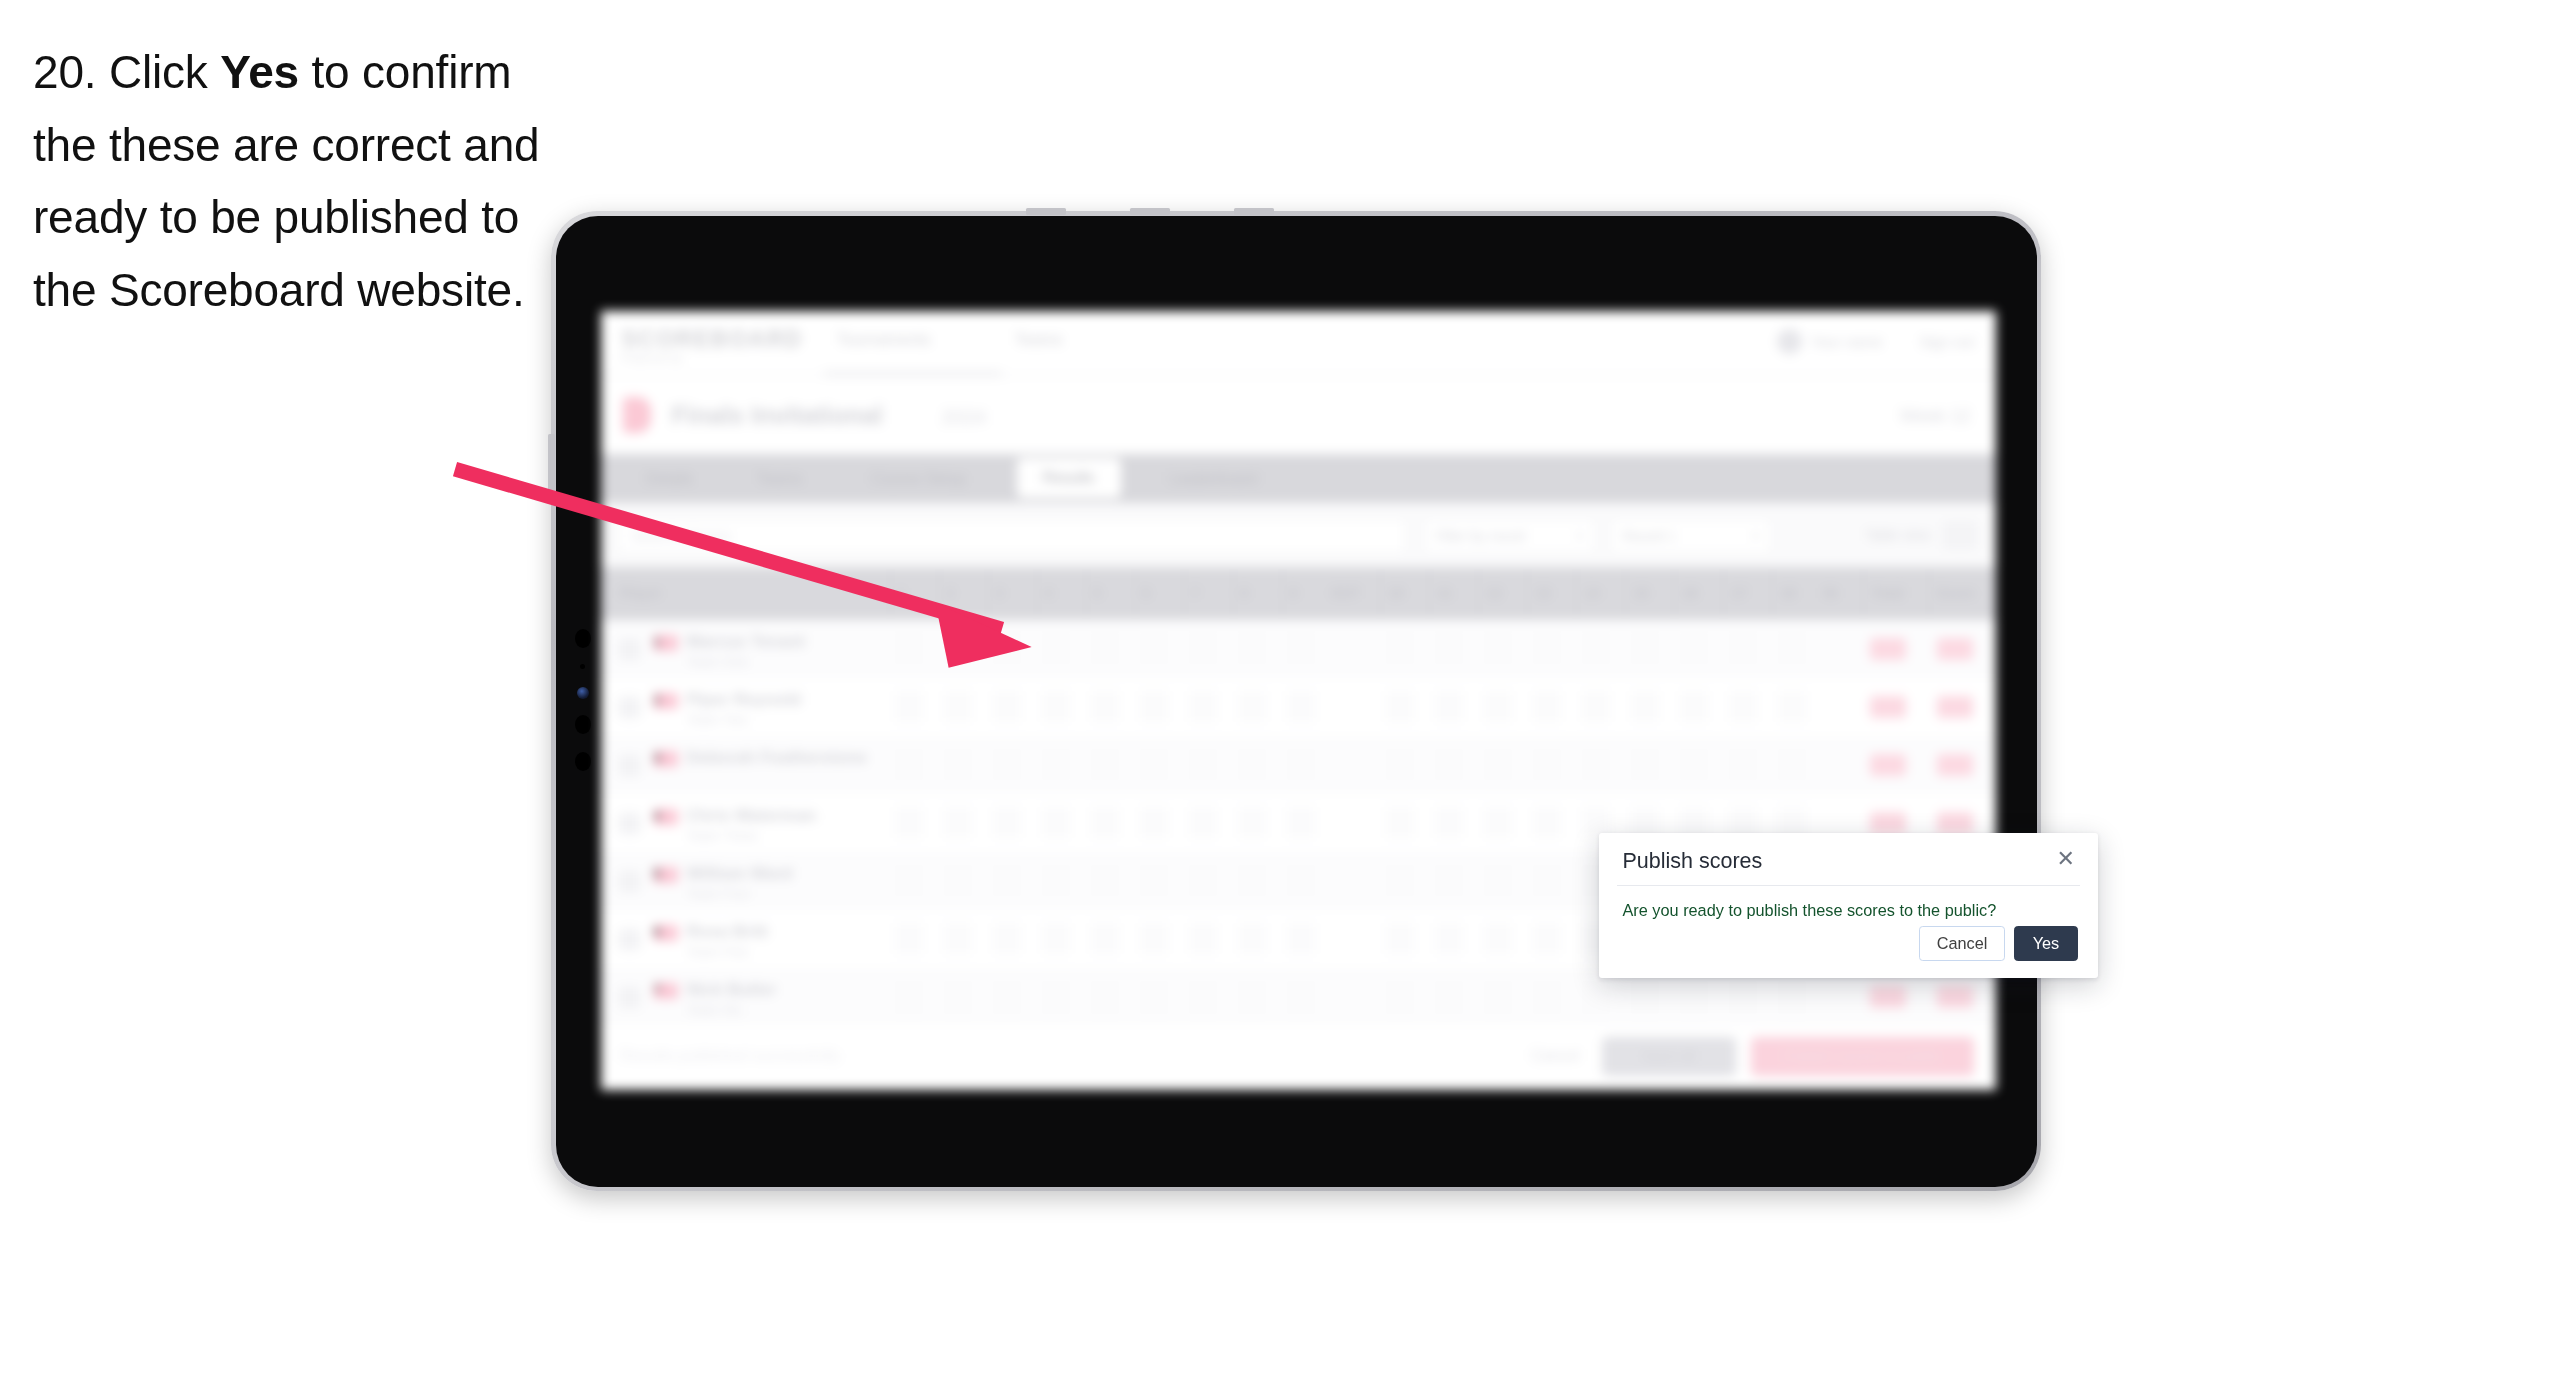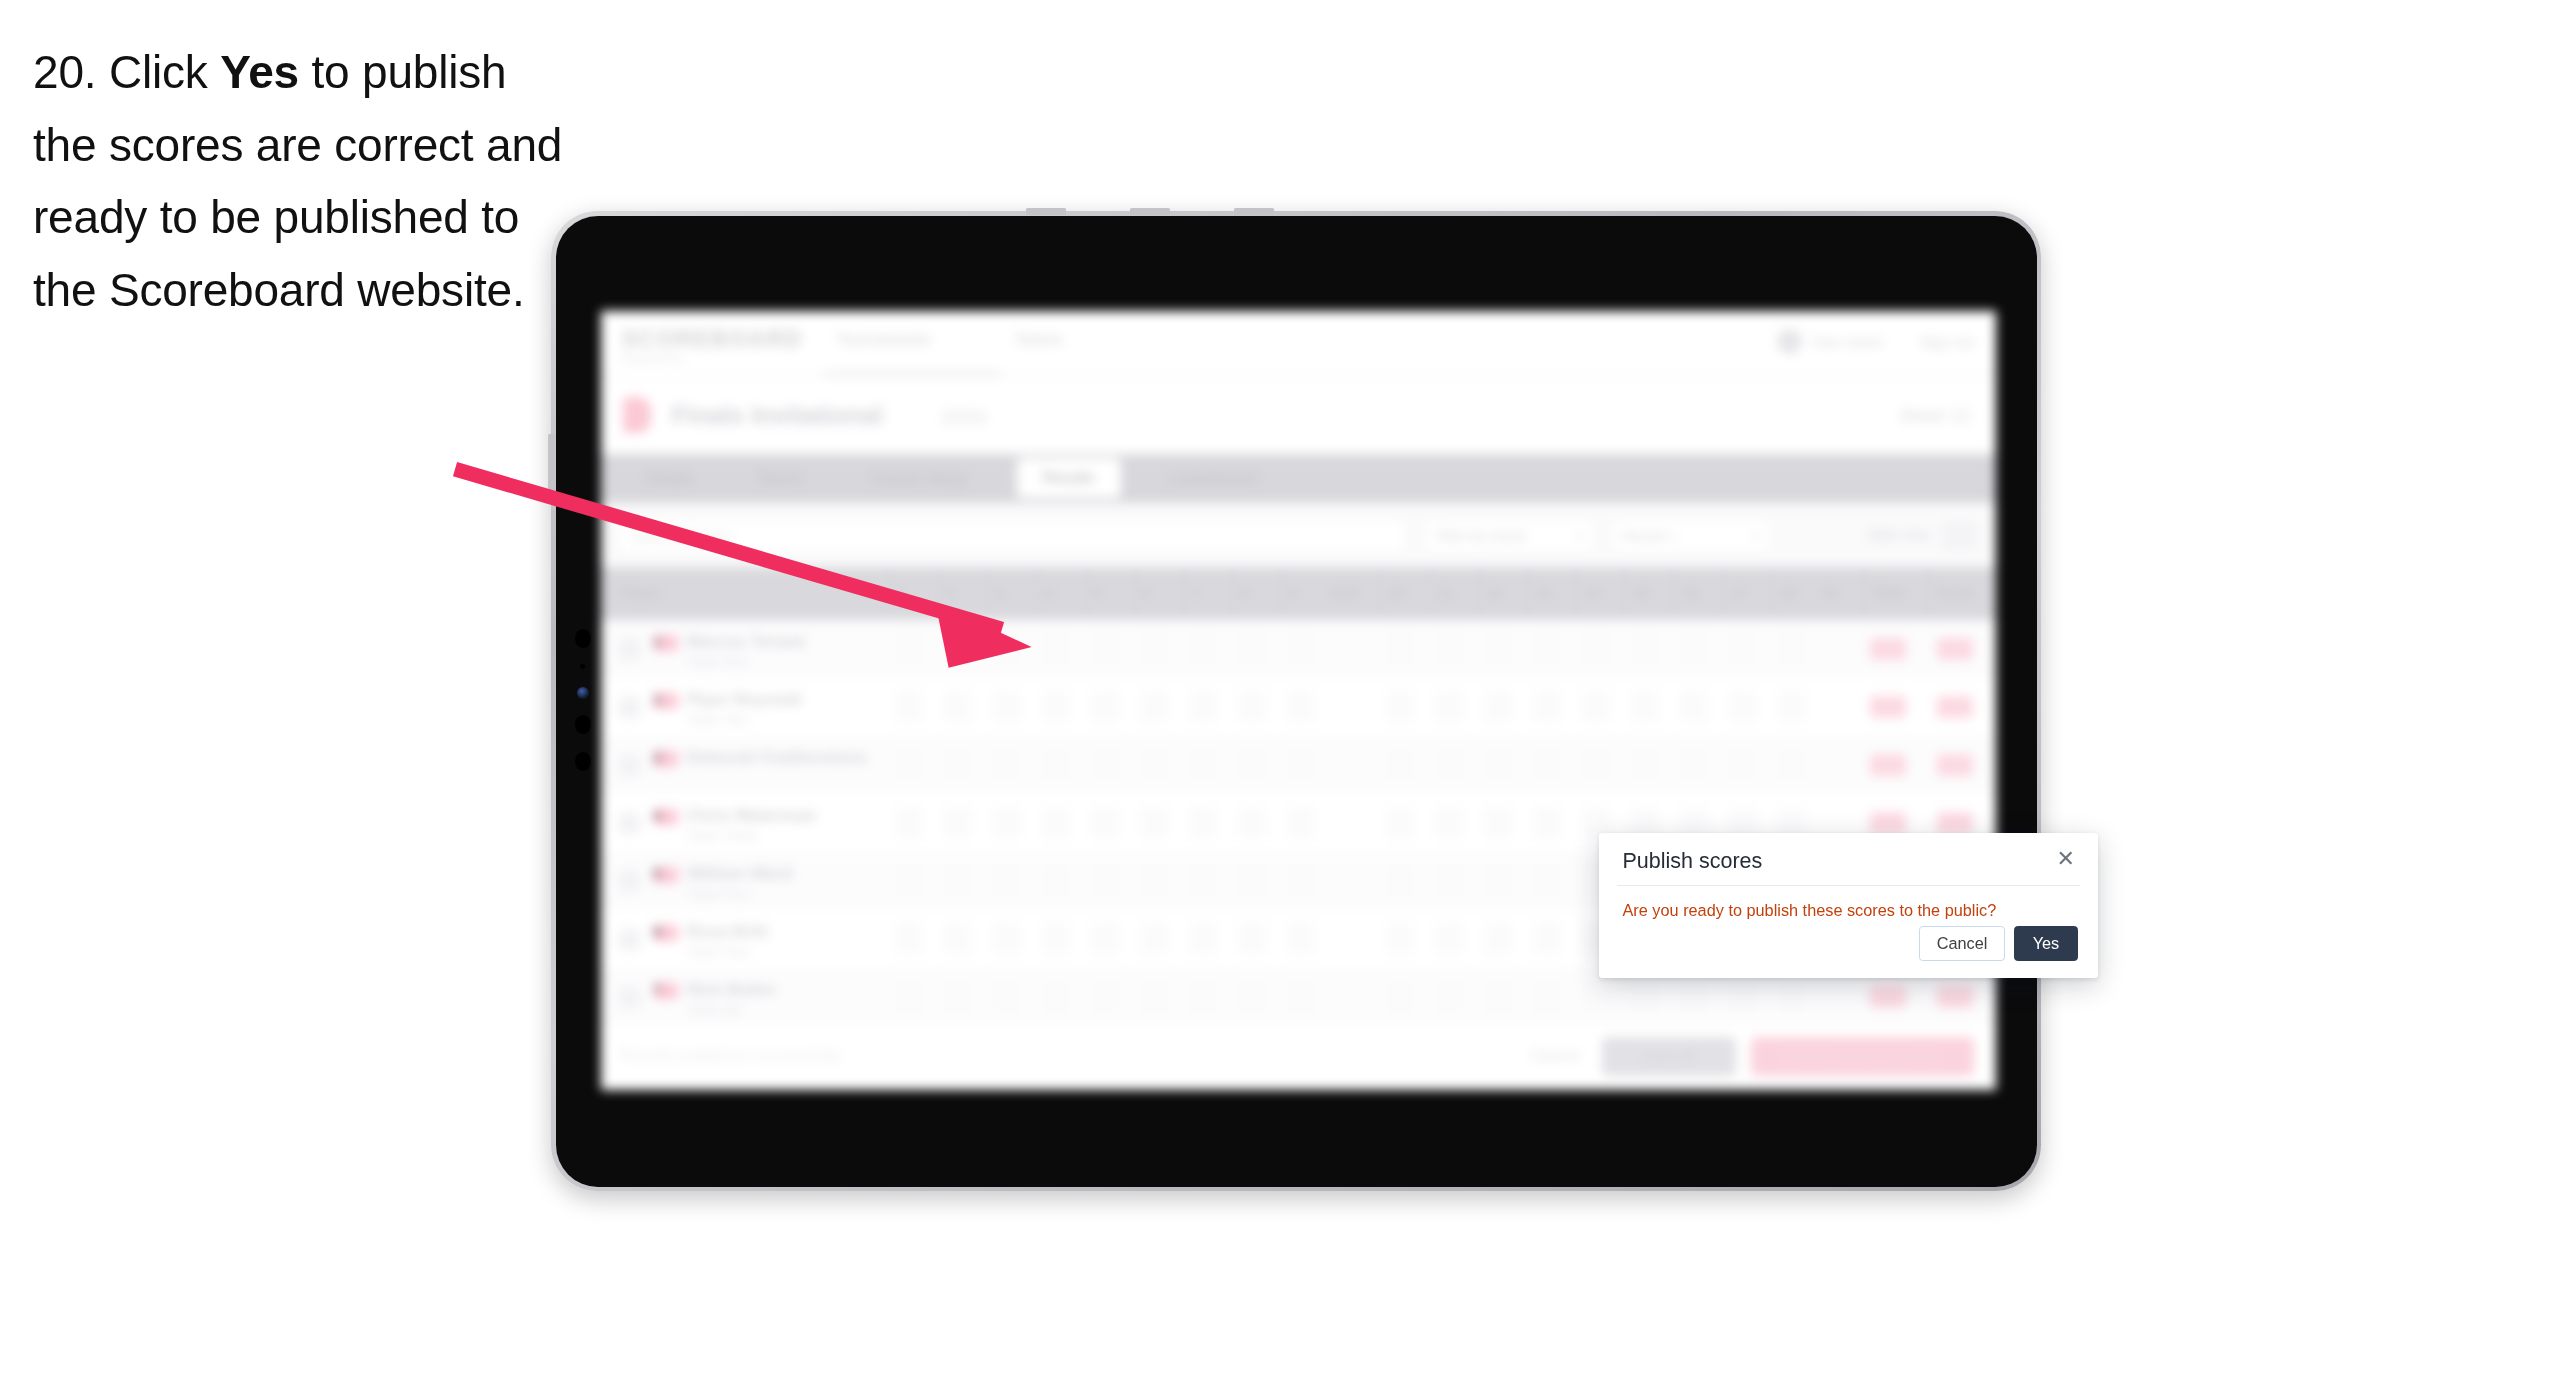--- a/index.html
+++ b/index.html
@@ -224,21 +224,21 @@
     position: absolute; right: 19.3px; top: 13.4px;
     width: 25px; height: 25px; line-height: 25px; text-align: center;
     font-size: 22px; color: #6d7480; cursor: pointer; user-select:none;
   }
   #modal-rule {
     position: absolute; left: 18px; right: 18px; top: 52px; height: 0.7px;
     background: #e7e9ee;
   }
   #modal-body {
     position: absolute; left: 24px; top: 68px;
-    font-size: 16.3px; color: #c2410c;
+    font-size: 16.3px; color: #14532d;
   }
   #modal-actions {
     position: absolute; right: 19.3px; bottom: 16.3px;
     display: flex; gap: 9px; align-items: center;
   }
   .mbtn {
     font-family: "Liberation Sans", sans-serif;
     font-size: 16.3px;
     border-radius: 3.7px;
     padding: 6.7px 16.3px;
@@ -262,21 +262,21 @@
     width: 668px; height: 252px;
     pointer-events: none;
   }
 </style>
 </head>
 <body>
 
 <div id="stage">
 
   <div id="caption">
-    <span>20.</span><span> Click </span><b>Yes</b><span> to publish the scores are correct and ready to be published to the Scoreboard website.</span>
+    <span>20.</span><span> Click </span><b>Yes</b><span> to confirm the these are correct and ready to be published to the Scoreboard website.</span>
   </div>
 
   <div id="tablet">
     <div class="nub" id="nub1"></div>
     <div class="nub" id="nub2"></div>
     <div class="nub" id="nub3"></div>
     <div class="nub" id="nub-left"></div>
 
     <div id="tablet-inner">
       <div class="sensor" id="sensor1"></div>

